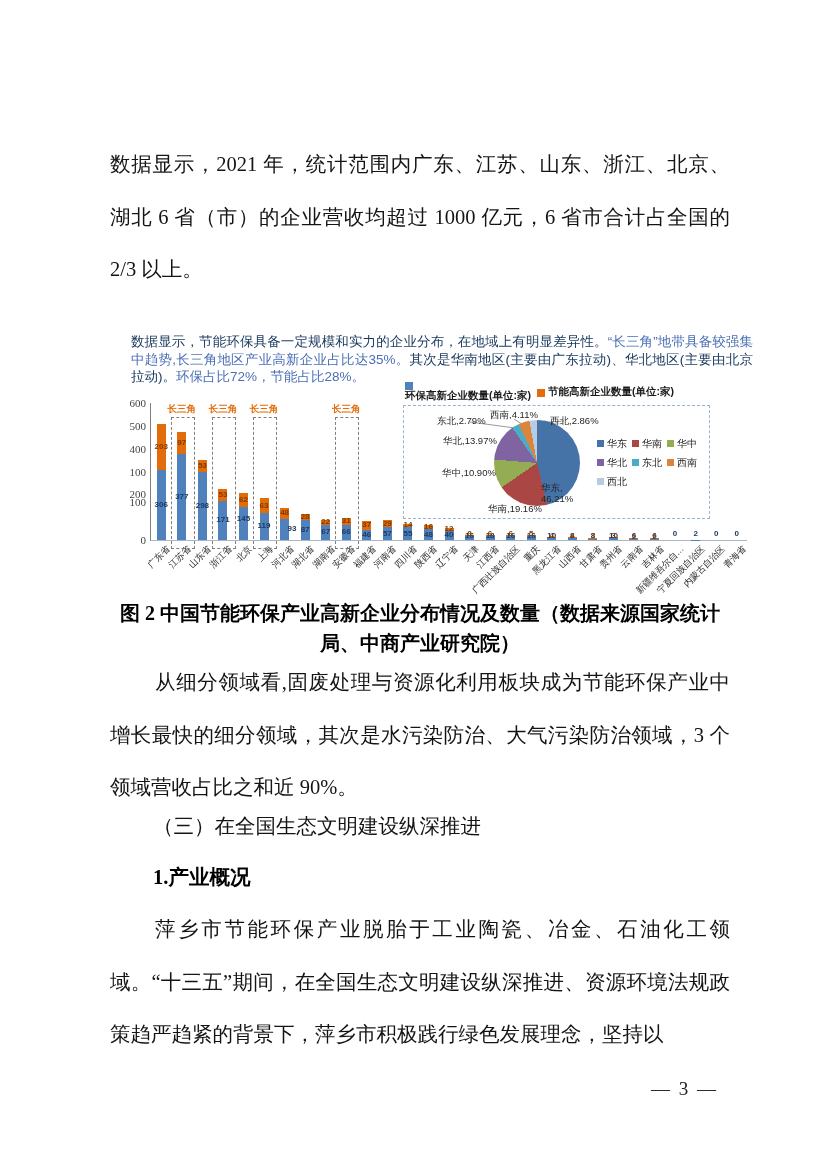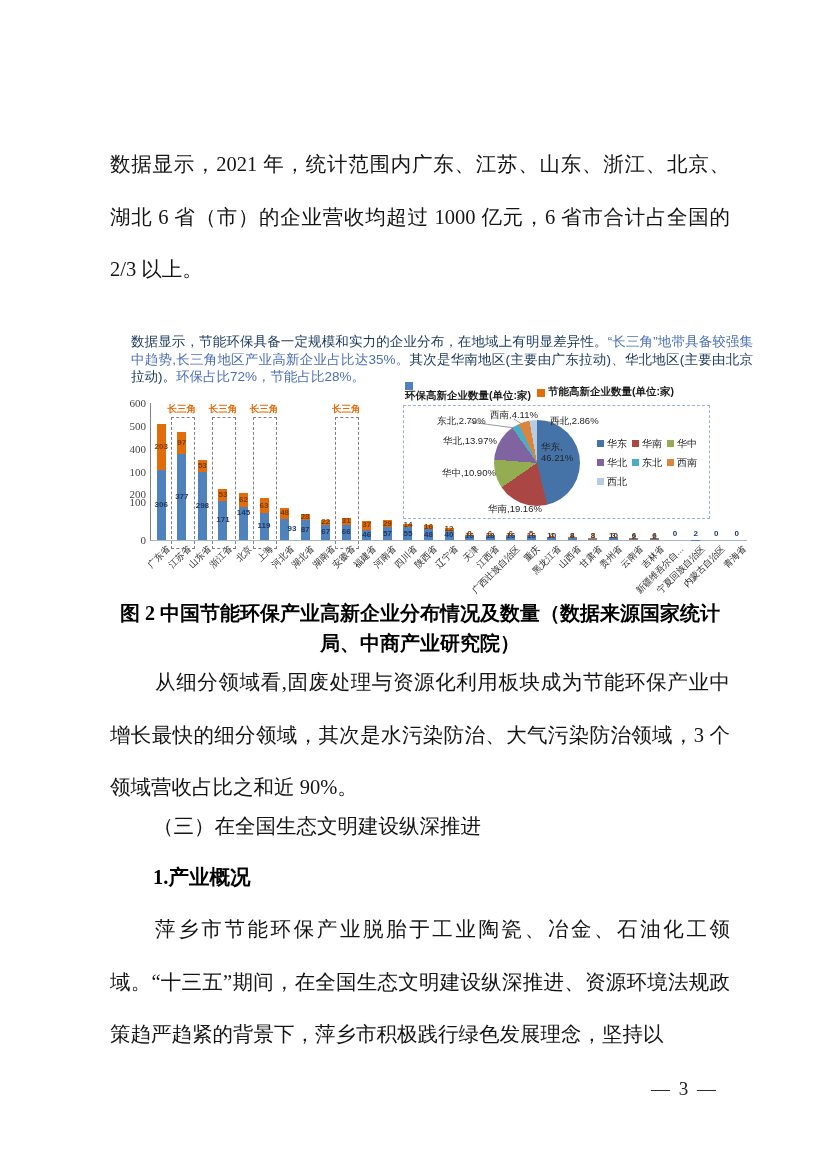--- a/index.html
+++ b/index.html
@@ -31,21 +31,21 @@
   .val-blue{color:#1f3a60;} .val-orange{color:#7e3a00;}
   .csj-box{position:absolute;border:1px dashed #7f7f7f;background:transparent;}
   .csj-label{position:absolute;width:36px;text-align:center;font-size:9.5px;font-weight:bold;color:#e36c09;}
   .xlab{position:absolute;top:140px;white-space:nowrap;font-size:9px;color:#262626;
         transform:rotate(-45deg);transform-origin:100% 0%;}
   
   .pie-inset{position:absolute;left:293px;top:33px;width:305px;height:112px;background:#fff;
              border:1px dashed #95b3d7;}
   .pie{position:absolute;left:90px;top:14px;width:86px;height:86px;border-radius:50%;}
   .pie-label{position:absolute;font-size:9.5px;color:#262626;white-space:nowrap;}
-  .pie-label.wrap{white-space:normal;width:46px;line-height:10.5px;}
+  .pie-label.wrap{white-space:normal;width:46px;line-height:10.5px;margin-top:41px;}
   .pie-legend{position:absolute;left:193px;top:28px;width:106px;display:flex;flex-wrap:wrap;}
   .pie-legend .pl-item{width:35px;height:19px;font-size:10px;color:#262626;display:flex;align-items:center;}
   .pie-legend .sq{display:inline-block;width:7px;height:7px;margin-right:3px;}
   .leader{position:absolute;left:0;top:0;pointer-events:none;}
   
   .caption{position:absolute;left:0;top:598px;width:620px;text-align:center;font-size:20px;
            font-weight:bold;line-height:30px;color:#000;}
   .h3{position:absolute;left:0;top:800px;width:620px;margin:0;font-size:20.5px;line-height:52.5px;
       text-indent:2.1em;color:#141414;}
   .h4{position:absolute;left:0;top:851px;width:620px;margin:0;font-size:20.5px;line-height:52.5px;
@@ -97,21 +97,21 @@
             <div class="bar-val val-blue" style="left: 41.3793px; bottom: 30.0217px;">298</div>
             <div class="bar-val val-orange" style="left: 41.3793px; bottom: 70.0942px;">53</div>
             <div class="xlab" style="right: 541.621px;">山东省</div>
             <div class="bar" style="left: 67.431px; bottom: 0px; width: 9px; height: 39.045px; background: rgb(79, 129, 189);"></div>
             <div class="bar" style="left: 67.431px; bottom: 39.045px; width: 9px; height: 12.1017px; background: rgb(226, 107, 10);"></div>
             <div class="bar-val val-blue" style="left: 61.931px; bottom: 15.5225px;">171</div>
             <div class="bar-val val-orange" style="left: 61.931px; bottom: 41.0958px;">53</div>
             <div class="xlab" style="right: 521.069px;">浙江省</div>
             <div class="bar" style="left: 87.9828px; bottom: 0px; width: 9px; height: 33.1083px; background: rgb(79, 129, 189);"></div>
             <div class="bar" style="left: 87.9828px; bottom: 33.1083px; width: 9px; height: 14.1567px; background: rgb(226, 107, 10);"></div>
-            <div class="bar-val val-blue" style="left: 82.4828px; bottom: 23px;">145</div>
+            <div class="bar-val val-blue" style="left: 82.4828px; bottom: 17px;">145</div>
             <div class="bar-val val-orange" style="left: 82.4828px; bottom: 36.1867px;">62</div>
             <div class="xlab" style="right: 500.517px;">北京</div>
             <div class="bar" style="left: 108.534px; bottom: 0px; width: 9px; height: 27.1717px; background: rgb(79, 129, 189);"></div>
             <div class="bar" style="left: 108.534px; bottom: 27.1717px; width: 9px; height: 14.385px; background: rgb(226, 107, 10);"></div>
             <div class="bar-val val-blue" style="left: 103.034px; bottom: 9.58583px;">119</div>
             <div class="bar-val val-orange" style="left: 103.034px; bottom: 30.3642px;">63</div>
             <div class="xlab" style="right: 479.966px;">上海</div>
             <div class="bar" style="left: 129.086px; bottom: 0px; width: 9px; height: 21.235px; background: rgb(79, 129, 189);"></div>
             <div class="bar" style="left: 129.086px; bottom: 21.235px; width: 9px; height: 10.96px; background: rgb(226, 107, 10);"></div>
             <div class="bar-val val-blue" style="left: 131px; bottom: 6.6175px;">93</div>

